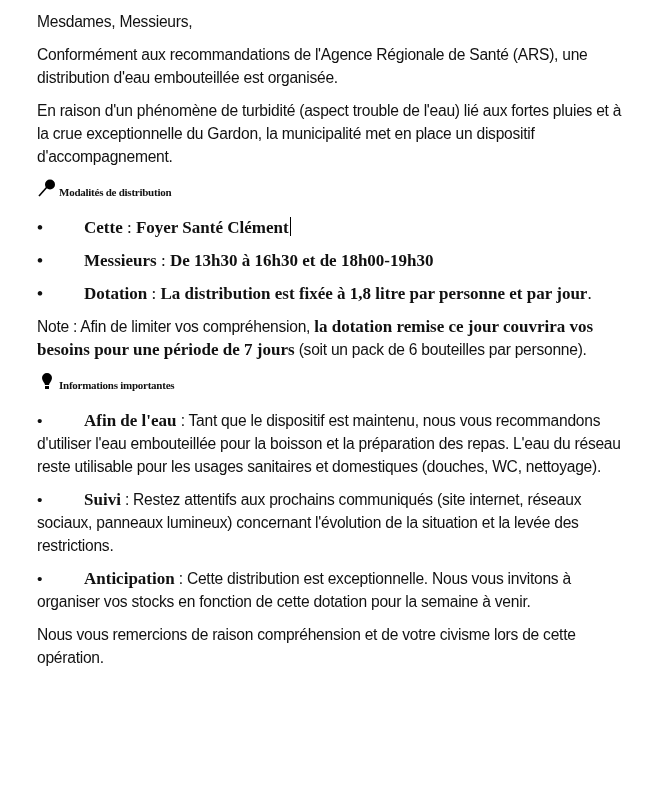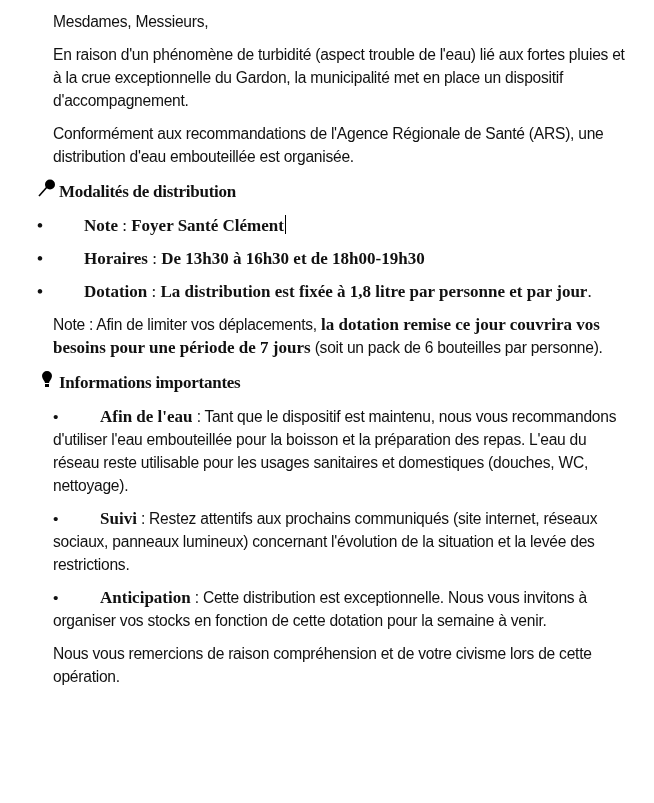--- a/index.html
+++ b/index.html
@@ -1,54 +1,54 @@
 <!DOCTYPE html>
 <html><head>
 <meta charset="utf-8">
 <style>
   html, body { margin:0; padding:0; background:#ffffff; }
   body { width:654px; height:803px; overflow:hidden; color:#111; }
   .doc { padding:10px 20px 0 37px; font-family:"Liberation Sans", sans-serif; font-size:15.6px; line-height:23px; letter-spacing:-0.25px; }
-  .p { margin:0 0 10px 16px; }
+  .p { margin:0 0 10px 0; }
   .serif { font-family:"Liberation Serif", "DejaVu Serif", serif; font-weight:bold; font-size:17px; letter-spacing:0; }
-  .heading { margin:0 0 10px 0; display:flex; align-items:center; font-family:"Liberation Serif", serif; font-weight:bold; font-size:17px; }
+  .heading { margin:0 0 10px 0; display:flex; align-items:center; font-family:"Liberation Serif", serif; font-weight:bold; font-size:11px; }
   .heading .ic { width:20px; display:inline-block; margin-right:2px; }
   .li { margin:0 0 10px 0; }
   .bullet { display:inline-block; width:47px; font-family:"Liberation Serif", serif; font-weight:bold; }
   .cursor { display:inline-block; width:1px; height:19px; background:#000; vertical-align:-3px; margin-left:1px; }
 </style>
 </head>
 <body>
 
 <div class="doc">
   <p class="p">Mesdames, Messieurs,</p>
+  <p class="p">Conformément aux recommandations de l'Agence Régionale de Santé (ARS), une distribution d'eau embouteillée est organisée.</p>
   <p class="p">En raison d'un phénomène de turbidité (aspect trouble de l'eau) lié aux fortes pluies et à la crue exceptionnelle du Gardon, la municipalité met en place un dispositif d'accompagnement.</p>
-  <p class="p">Conformément aux recommandations de l'Agence Régionale de Santé (ARS), une distribution d'eau embouteillée est organisée.</p>
 
   <div class="heading">
     <span class="ic">
       <svg width="20" height="20" viewBox="0 0 20 20">
           <line x1="2" y1="18" x2="10" y2="9" stroke="#000" stroke-width="1.6"></line>
           <circle cx="13" cy="6.5" r="5" fill="#000"></circle>
         </svg>
     </span>
     <span>Modalités de distribution</span>
   </div>
 
   <div class="li serif">
-    <span class="bullet">•</span><span>Note</span><span style="font-weight:normal"> : </span><span>Foyer Santé Clément</span><span class="cursor"></span>
+    <span class="bullet">•</span><span>Cette</span><span style="font-weight:normal"> : </span><span>Foyer Santé Clément</span><span class="cursor"></span>
   </div>
   <div class="li serif">
-    <span class="bullet">•</span><span>Horaires</span><span style="font-weight:normal"> : </span><span>De 13h30 à 16h30 et de 18h00-19h30</span>
+    <span class="bullet">•</span><span>Messieurs</span><span style="font-weight:normal"> : </span><span>De 13h30 à 16h30 et de 18h00-19h30</span>
   </div>
   <div class="li serif">
     <span class="bullet">•</span><span>Dotation</span><span style="font-weight:normal"> : </span><span>La distribution est fixée à 1,8 litre par personne et par jour</span><span style="font-weight:normal">.</span>
   </div>
 
-  <p class="p"><span>Note : Afin de limiter vos déplacements, </span><span class="serif">la dotation remise ce jour couvrira vos besoins pour une période de 7 jours</span><span> (soit un pack de 6 bouteilles par personne).</span></p>
+  <p class="p"><span>Note : Afin de limiter vos compréhension, </span><span class="serif">la dotation remise ce jour couvrira vos besoins pour une période de 7 jours</span><span> (soit un pack de 6 bouteilles par personne).</span></p>
 
   <div class="heading">
     <span class="ic">
       <svg width="20" height="20" viewBox="0 0 20 20">
           <path d="M5 7 a5 5 0 0 1 10 0 c0 3 -3 5 -3 7 h-4 c0 -2 -3 -4 -3 -7z" fill="#000"></path>
           <rect x="8" y="15" width="4" height="3" fill="#000"></rect>
         </svg>
     </span>
     <span>Informations importantes</span>
   </div>

